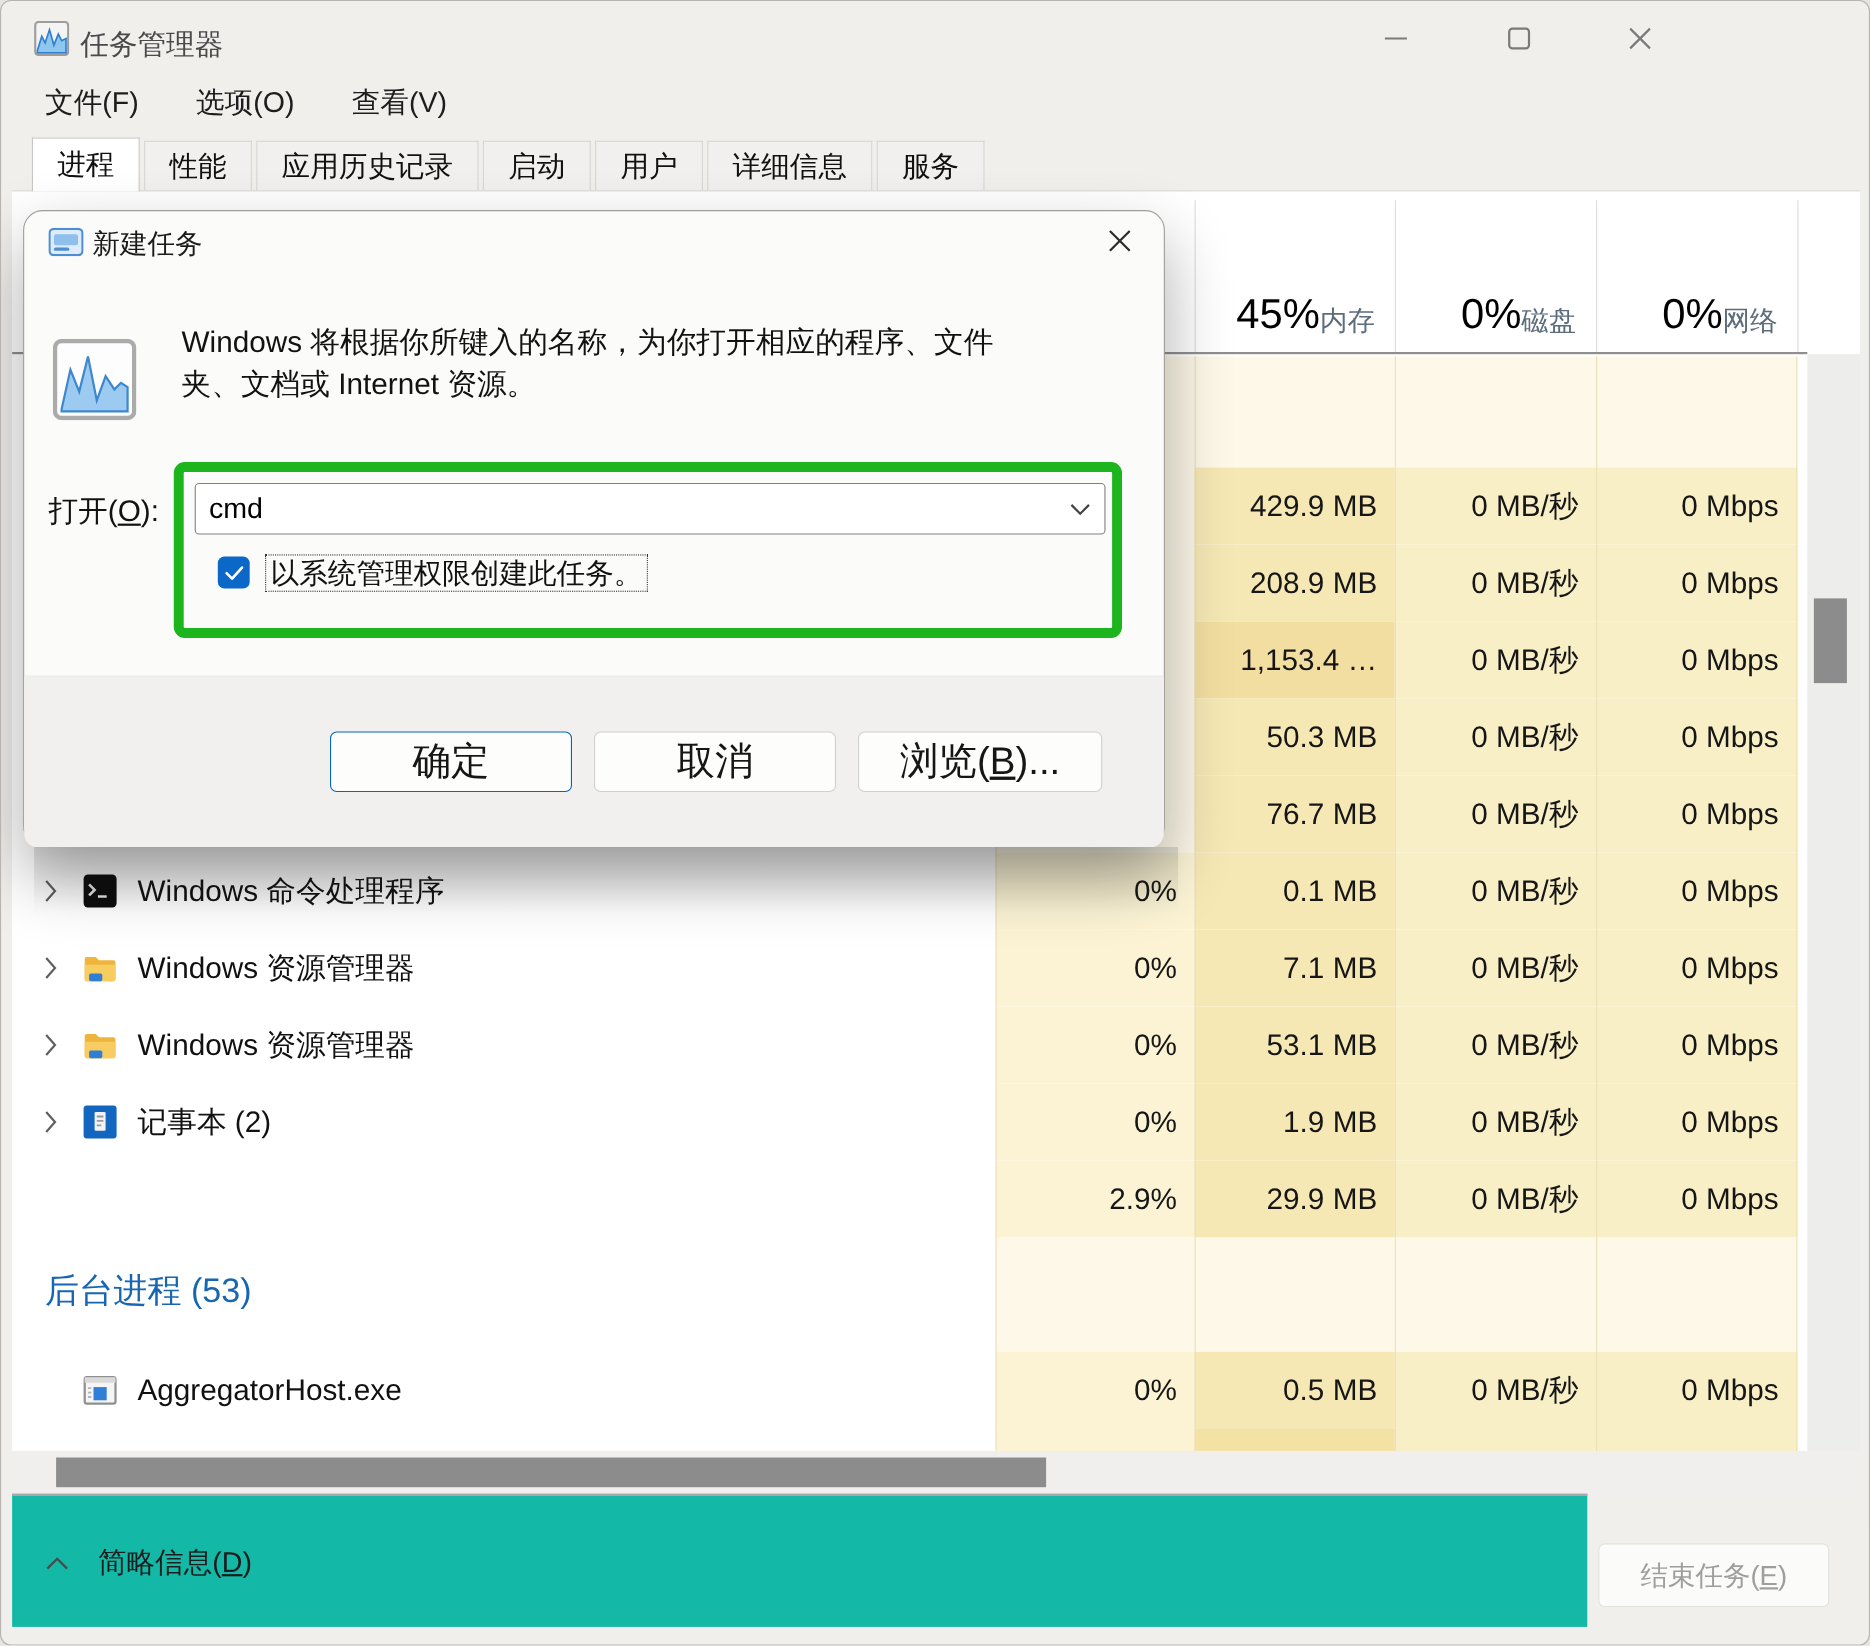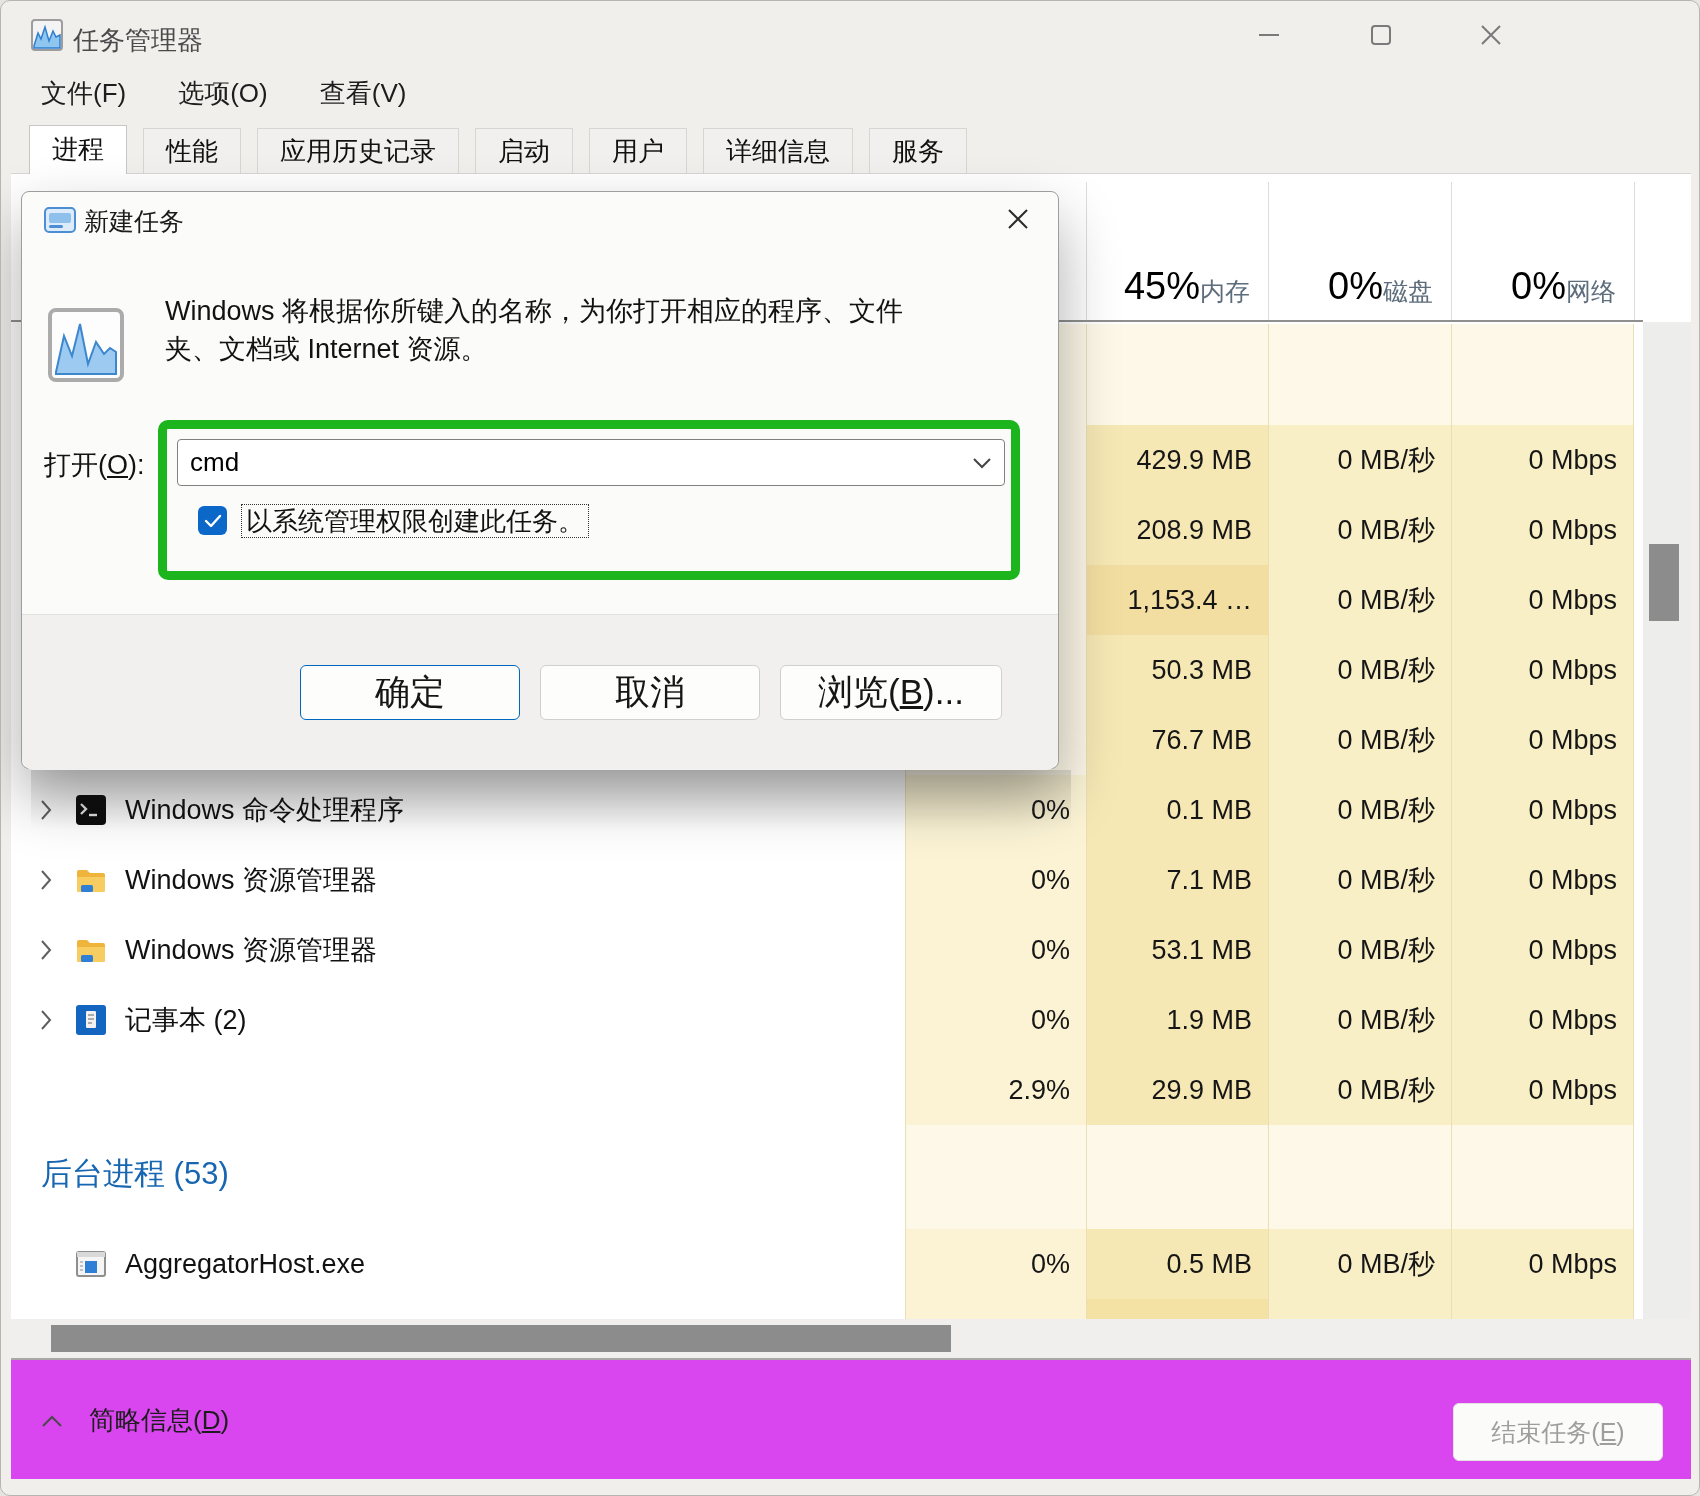--- a/index.html
+++ b/index.html
@@ -12,21 +12,21 @@
   .app-title{position:absolute;left:72px;top:22px;font-size:26px;color:#4a4a4a;}
   .winctl{position:absolute;top:14px;width:56px;height:40px;display:flex;align-items:center;justify-content:center;cursor:default;}
   .winctl svg{display:block;}
   #btn-min{left:1240px;} #btn-max{left:1352px;} #btn-close{left:1462px;}
 
   
   .menubar{position:absolute;left:36px;top:74px;height:36px;display:flex;gap:44px;}
   .menu-item{font-size:26px;color:#1d1d1d;line-height:36px;padding:0 4px;}
 
   
-  .tabbar{position:absolute;left:28px;top:124px;height:49px;display:flex;gap:16px;align-items:flex-end;}
+  .tabbar{position:absolute;left:28px;top:124px;height:49px;display:flex;gap:4px;align-items:flex-end;}
   .tab{height:46px;line-height:44px;padding:0 22px;font-size:26px;color:#111;background:#f1f0ee;border:1px solid #d8d6d3;border-bottom:none;}
   .tab.active{height:49px;line-height:47px;background:#fff;border-color:#c9c7c4;z-index:3;}
 
   
   #content{position:absolute;left:10px;top:172px;width:1680px;height:1146px;background:#fff;border-top:1px solid #d8d6d3;overflow:hidden;}
 
   .colhead{position:absolute;top:8px;height:138px;display:flex;flex-direction:row;align-items:flex-end;justify-content:flex-end;padding:0 18px 12px 0;border-left:1px solid #dddcda;}
   .colhead .pct{font-size:38px;color:#000;}
   .colhead .lbl{font-size:25px;color:#5d6d7c;margin-top:8px;}
   .h-mem{left:1075px;width:182px;} .h-dsk{left:1257px;width:183px;} .h-net{left:1440px;width:183px;}
@@ -54,27 +54,27 @@
   .section-label{position:absolute;left:30px;top:965px;height:70px;display:flex;align-items:center;font-size:31px;color:#1766b1;}
   .dlg-shade{position:absolute;left:20px;top:0;width:1040px;height:60px;background:linear-gradient(rgba(60,60,60,.16),rgba(60,60,60,0));pointer-events:none;}
 
   
   .vtrack{position:absolute;left:1632px;top:148px;width:48px;height:998px;background:#ededeb;}
   .vthumb{position:absolute;left:6px;top:222px;width:30px;height:77px;background:#8c8c8c;}
   .hbar{position:absolute;left:10px;top:1318px;width:1680px;height:39px;background:#f0efed;}
   .hthumb{position:absolute;left:40px;top:6px;width:900px;height:27px;background:#8c8c8c;}
 
   
-  .statusbar{position:absolute;left:10px;top:1357px;width:1680px;height:121px;background:#d946ef;border-top:2px solid #a8a8a8;}
+  .statusbar{position:absolute;left:10px;top:1357px;width:1432px;height:121px;background:#14b8a6;border-top:2px solid #a8a8a8;}
   .details-toggle{position:absolute;left:30px;top:0;height:121px;display:flex;align-items:center;gap:26px;font-size:26px;color:#1d1d1d;}
   .endtask-btn{position:absolute;left:1442px;top:43px;width:210px;height:58px;background:#fbfbfa;border:1px solid #e4e2e0;border-radius:6px;font-size:25px;color:#9e9e9e;display:flex;align-items:center;justify-content:center;}
   .ukey{text-decoration:underline;}
 
   
-  #dialog{position:absolute;left:20px;top:190px;width:1038px;height:578px;background:#fbfbfa;border:1px solid #9f9d9a;border-radius:8px;box-shadow:0 28px 60px rgba(0,0,0,.32);z-index:30;}
+  #dialog{position:absolute;left:20px;top:190px;width:1038px;height:578px;background:#fbfbfa;border:1px solid #9f9d9a;border-radius:18px;box-shadow:0 28px 60px rgba(0,0,0,.32);z-index:30;}
   .dlg-title-icon{position:absolute;left:22px;top:15px;width:32px;height:26px;}
   .dlg-title{position:absolute;left:62px;top:13px;font-size:25px;color:#1b1b1b;}
   .dlg-close{position:absolute;right:20px;top:8px;width:40px;height:38px;display:flex;align-items:center;justify-content:center;}
   .dlg-desc-icon{position:absolute;left:26px;top:116px;width:76px;height:74px;}
   .dlg-desc{position:absolute;left:143px;top:100px;width:790px;font-size:27px;line-height:38px;color:#121212;}
   .dlg-open-label{position:absolute;left:22px;top:255px;font-size:27px;color:#121212;}
   .combo{position:absolute;left:155px;top:247px;width:828px;height:47px;background:#fff;border:1px solid #808080;border-radius:4px;display:flex;align-items:center;}
   .combo-text{flex:1;padding-left:12px;font-size:26px;color:#000;}
   .combo-arrow{width:44px;display:flex;align-items:center;justify-content:center;}
   .chkbox{position:absolute;left:176px;top:314px;width:29px;height:29px;background:#0c68c8;border-radius:6px;display:flex;align-items:center;justify-content:center;}

